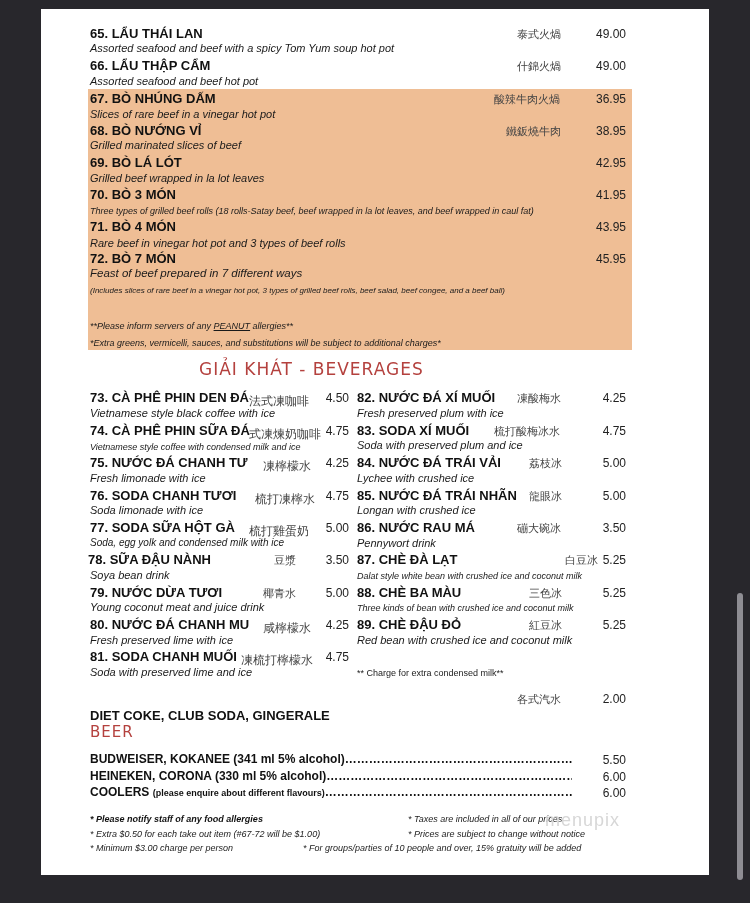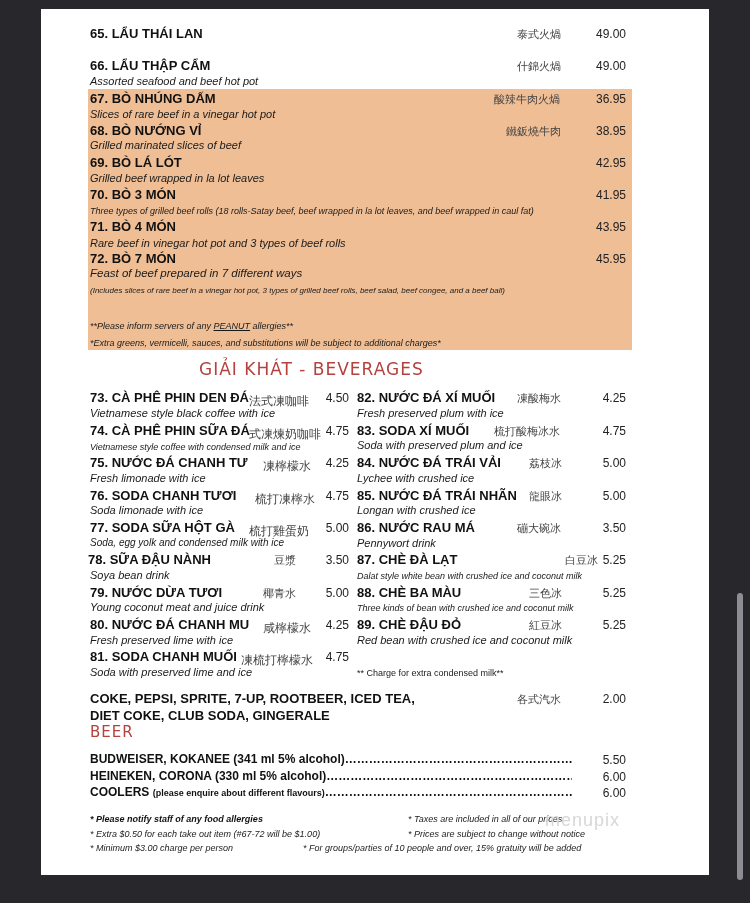--- a/index.html
+++ b/index.html
@@ -35,20 +35,21 @@
   u { text-decoration:underline; }
 </style>
 </head>
 <body>
 
 <div class="page">
 
   <div class="abs name" style="left:49px;top:17px;">65. LẨU THÁI LAN</div>
   <div class="abs cn" style="left:476px;top:18px;">泰式火煱</div>
   <div class="abs price" style="left:545px;top:18px;">49.00</div>
+  <div class="abs desc" style="left:49px;top:33px;">Assorted seafood and beef with a spicy Tom Yum soup hot pot</div>
 
   <div class="abs name" style="left:49px;top:49px;">66. LẨU THẬP CẨM</div>
   <div class="abs cn" style="left:476px;top:50px;">什錦火煱</div>
   <div class="abs price" style="left:545px;top:50px;">49.00</div>
   <div class="abs desc" style="left:49px;top:66px;">Assorted seafood and beef hot pot</div>
 
   <div class="orange-box"></div>
 
   <div class="abs name" style="left:49px;top:82px;">67. BÒ NHÚNG DẤM</div>
   <div class="abs cn" style="left:453px;top:83px;">酸辣牛肉火煱</div>
@@ -166,21 +167,20 @@
     <div class="abs desc-sm" style="left:316px;top:594px;">Three kinds of bean with crushed ice and coconut milk</div>
 
     <div class="abs name" style="left:316px;top:608px;">89. CHÈ ĐẬU ĐỎ</div>
     <div class="abs cn" style="left:488px;top:609px;">紅豆冰</div>
     <div class="abs price" style="left:545px;top:609px;">5.25</div>
     <div class="abs desc" style="left:316px;top:625px;">Red bean with crushed ice and coconut milk</div>
 
     <div class="abs" style="left:316px;top:659px;font-size:9px;color:#222;">** Charge for extra condensed milk**</div>
   </div>
 
-  <div class="abs name" style="left:49px;top:682px;">COKE, PEPSI, SPRITE, 7-UP, ROOTBEER, ICED TEA,</div>
   <div class="abs name" style="left:49px;top:699px;">DIET COKE, CLUB SODA, GINGERALE</div>
   <div class="abs cn" style="left:476px;top:683px;">各式汽水</div>
   <div class="abs price" style="left:545px;top:683px;">2.00</div>
 
   <div class="abs heading" style="left:49px;top:714px;font-size:15px;">BEER</div>
 
   <div class="abs beer" style="left:49px;top:743px;width:482px;overflow:hidden;"><span>BUDWEISER, KOKANEE  (341 ml  5% alcohol)</span><span>……………………………………………………………………</span></div>
   <div class="abs price" style="left:545px;top:744px;">5.50</div>
 
   <div class="abs beer" style="left:49px;top:760px;width:482px;overflow:hidden;"><span>HEINEKEN, CORONA  (330 ml  5% alcohol)</span><span>……………………………………………………………………</span></div>

